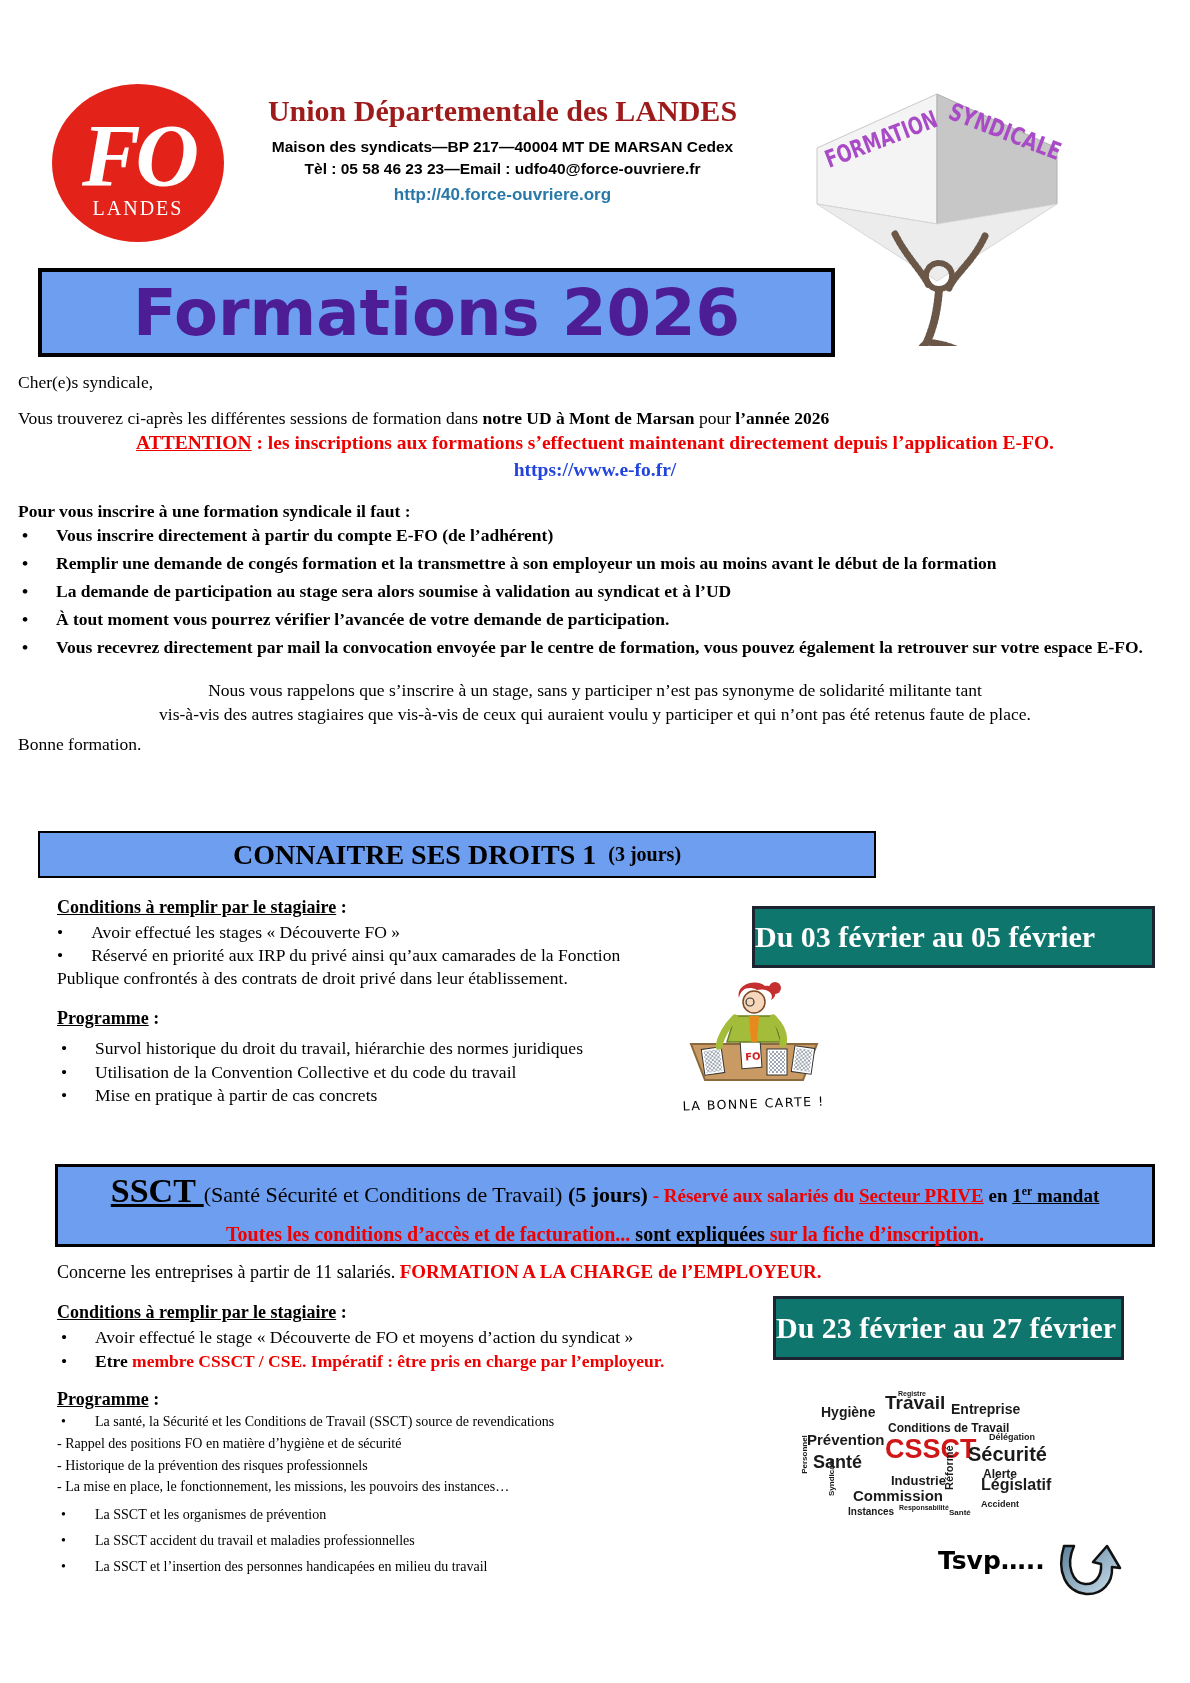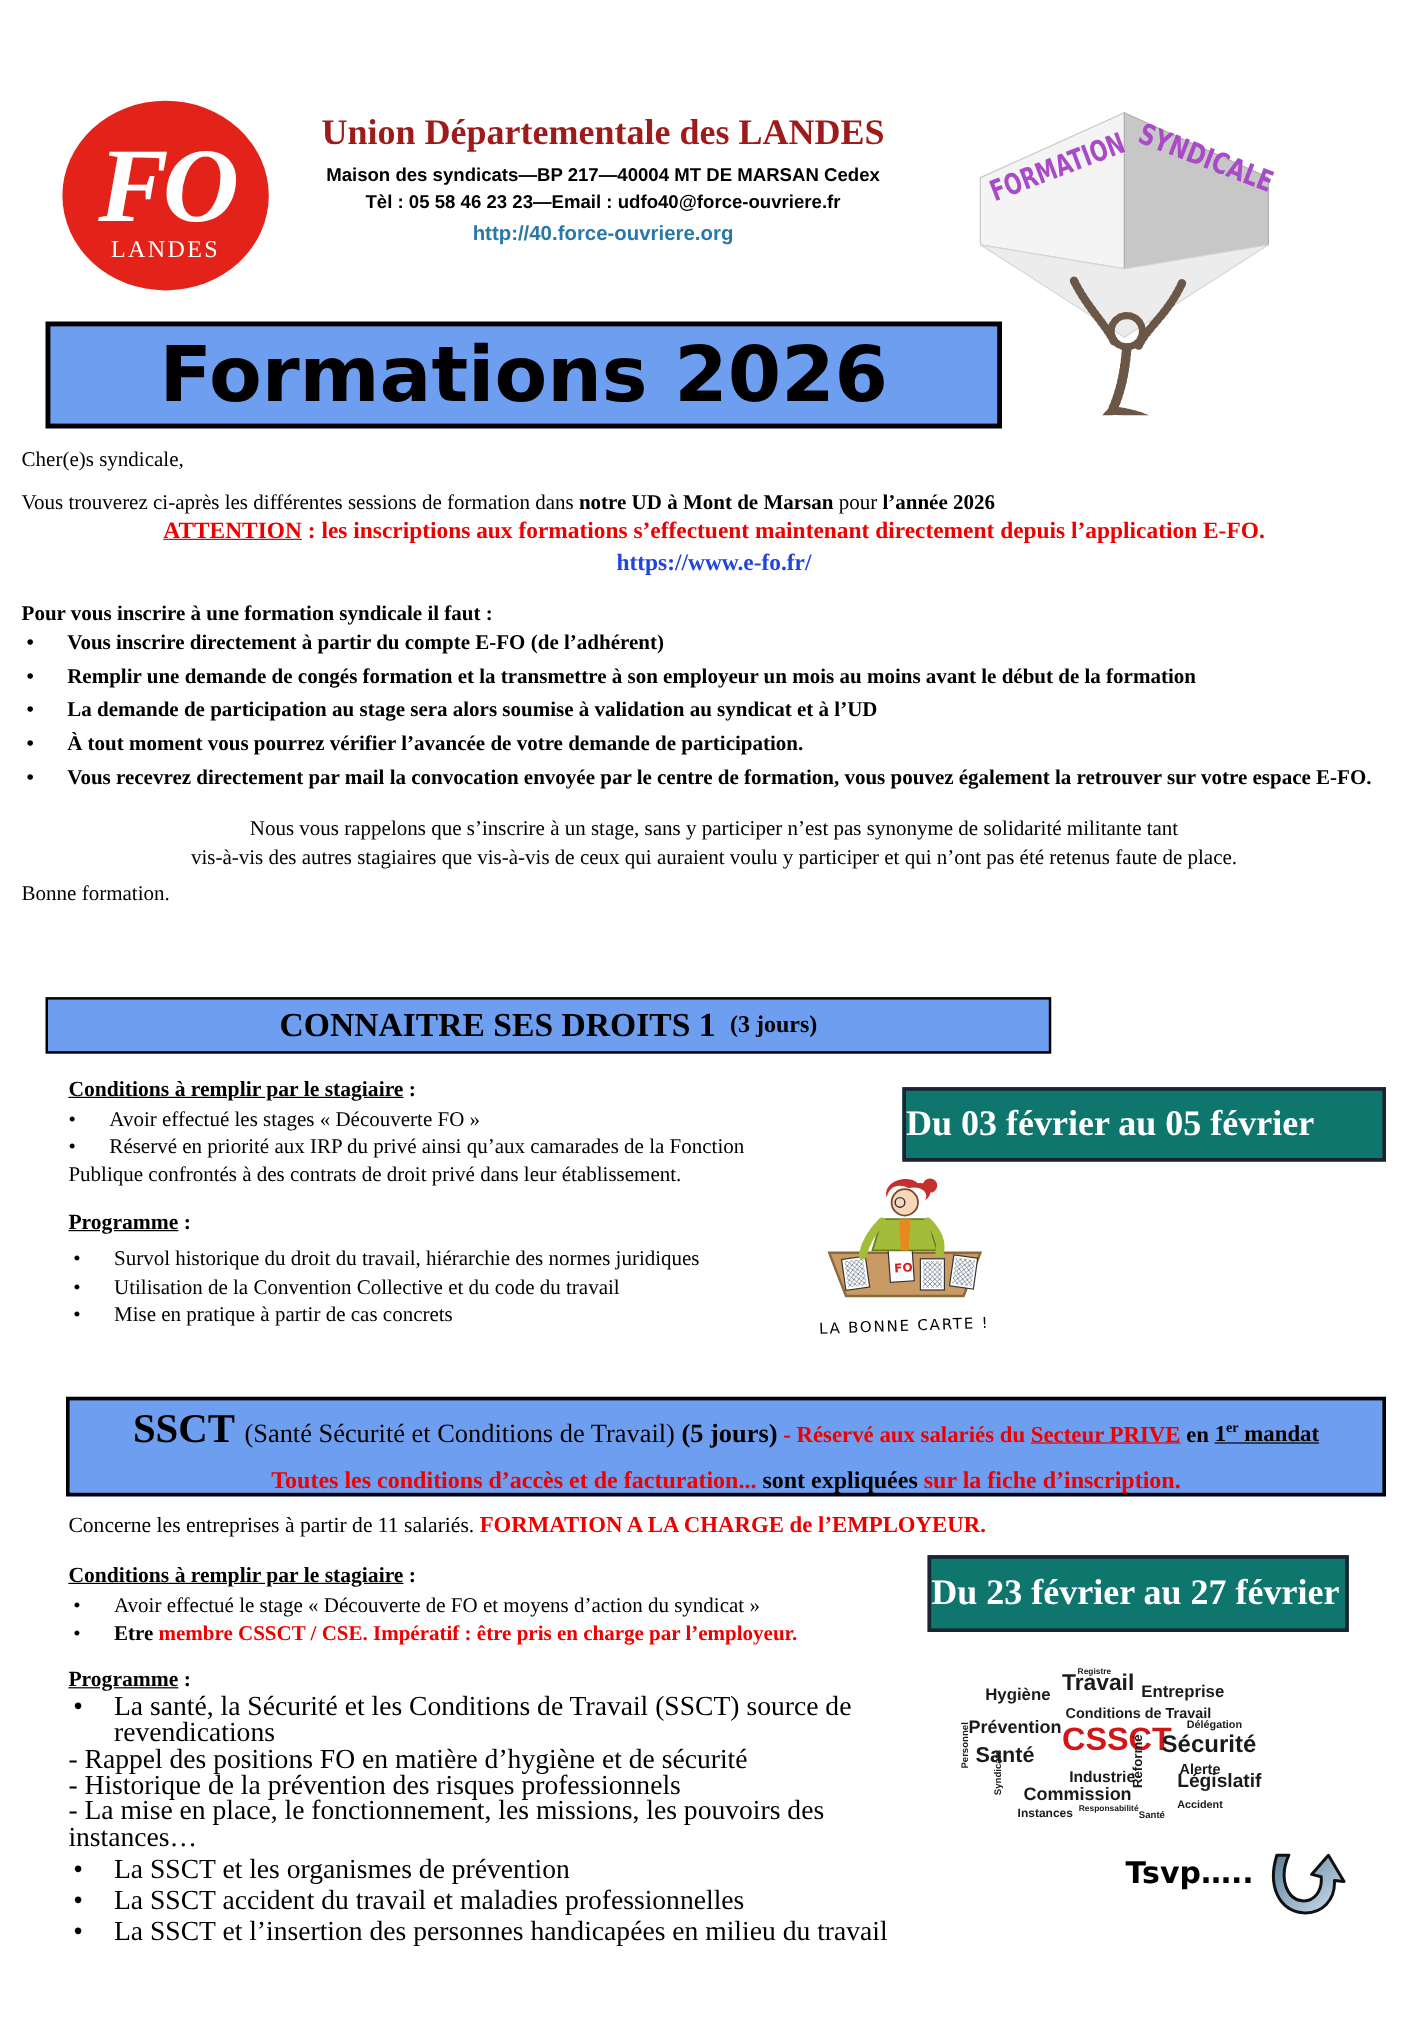--- a/index.html
+++ b/index.html
@@ -18,21 +18,21 @@
   .org-line{font-family:"Liberation Sans","DejaVu Sans",sans-serif;font-weight:bold;font-size:15.5px;margin:4px 0;}
   .org-site{font-family:"Liberation Sans","DejaVu Sans",sans-serif;font-weight:bold;font-size:17px;
             color:#2878a8;display:inline-block;margin-top:3px;text-decoration:none;cursor:pointer;}
 
   .badge3d{left:795px;top:76px;width:285px;height:270px;}
 
   
   .main-banner{left:38px;top:268px;width:797px;height:89px;background:#6d9ef0;border:4px solid #000;
                box-sizing:border-box;display:flex;align-items:center;justify-content:center;}
   .main-banner span{font-family:"DejaVu Sans","Liberation Sans",sans-serif;font-weight:bold;
-                    font-size:64px;color:#000000;letter-spacing:0px;white-space:nowrap;}
+                    font-size:64px;color:#4c1d95;letter-spacing:0px;white-space:nowrap;}
 
   
   .salutation{left:18px;top:372px;font-size:17.5px;}
   .p1{left:18px;top:408px;font-size:17.5px;width:1150px;}
   .attention{left:18px;top:432px;width:1154px;text-align:center;font-size:19.5px;font-weight:bold;color:#ee0000;}
   .attention .u{text-decoration:underline;}
   .efo{left:18px;top:459px;width:1154px;text-align:center;font-size:19.5px;font-weight:bold;}
   .efo a{color:#2244dd;text-decoration:none;cursor:pointer;}
   .howto{left:18px;top:501px;font-size:17.5px;font-weight:bold;}
   .intro-list{left:18px;top:524px;width:1140px;font-size:17.5px;font-weight:bold;}
@@ -62,33 +62,33 @@
   .db1{left:752px;top:906px;width:403px;height:62px;}
   .db2{left:773px;top:1296px;width:351px;height:64px;}
   .cartoon{left:676px;top:978px;width:155px;text-align:center;}
   .cartoon-caption{font-family:"DejaVu Sans",sans-serif;font-size:12.5px;letter-spacing:1.5px;
                    margin-top:2px;transform:rotate(-2deg);white-space:nowrap;}
 
   
   .ssct-banner{left:55px;top:1164px;width:1100px;height:83px;background:#6d9ef0;border:3px solid #000;
                box-sizing:border-box;text-align:center;padding-top:2px;}
   .ssct-l1{white-space:nowrap;line-height:44px;}
-  .ssct-big{font-size:34px;font-weight:bold;}
+  .ssct-big{font-size:34px;font-weight:bold;text-decoration:underline;}
   .ssct-par{font-size:22px;}
   .ssct-dur{font-size:22px;font-weight:bold;}
   .red{color:#ee0000;font-weight:bold;}
   .rs{font-size:19px;}
   .u{text-decoration:underline;}
   .blk{color:#000;font-weight:bold;font-size:19px;}
   .ssct-l2{font-size:20px;font-weight:bold;line-height:30px;}
   .concerne{left:57px;top:1261px;font-size:18px;width:1100px;}
   .c2-cond-title{left:57px;top:1302px;}
   .c2-cond{left:57px;top:1326px;width:680px;font-size:17.5px;}
   .c2-prog-title{left:57px;top:1389px;}
-  .c2-prog{left:57px;top:1411px;width:710px;font-size:23px;}
+  .c2-prog{left:57px;top:1411px;width:710px;font-size:14px;}
   .dash-item{line-height:21.5px;}
   .c2-prog .blt{font-weight:normal;margin-bottom:4px;line-height:22px;}
   .c2-prog .gap{margin-top:6px;}
 
   
   .cloud{left:793px;top:1392px;width:258px;height:152px;font-family:"Liberation Sans","DejaVu Sans",sans-serif;}
   .cloud span{position:absolute;white-space:nowrap;color:#1a1a1a;font-weight:bold;}
   .wc-center{left:92px;top:42px;font-size:27px;color:#d01616 !important;}
   .wc0{left:105px;top:-2px;font-size:7px;}
   .wc1{left:28px;top:12px;font-size:14px;}

